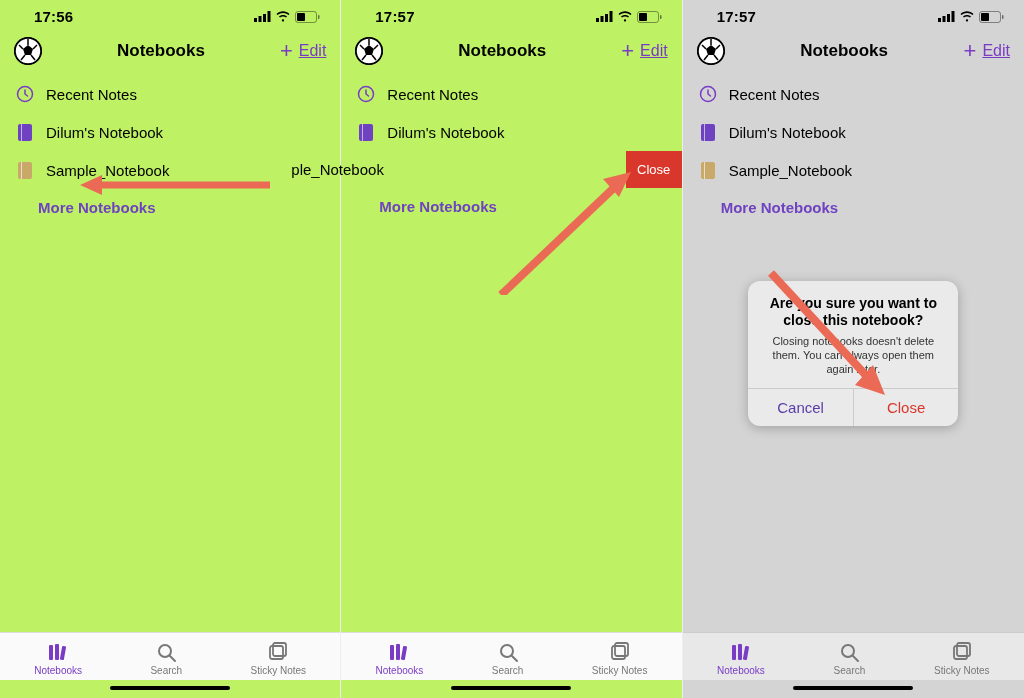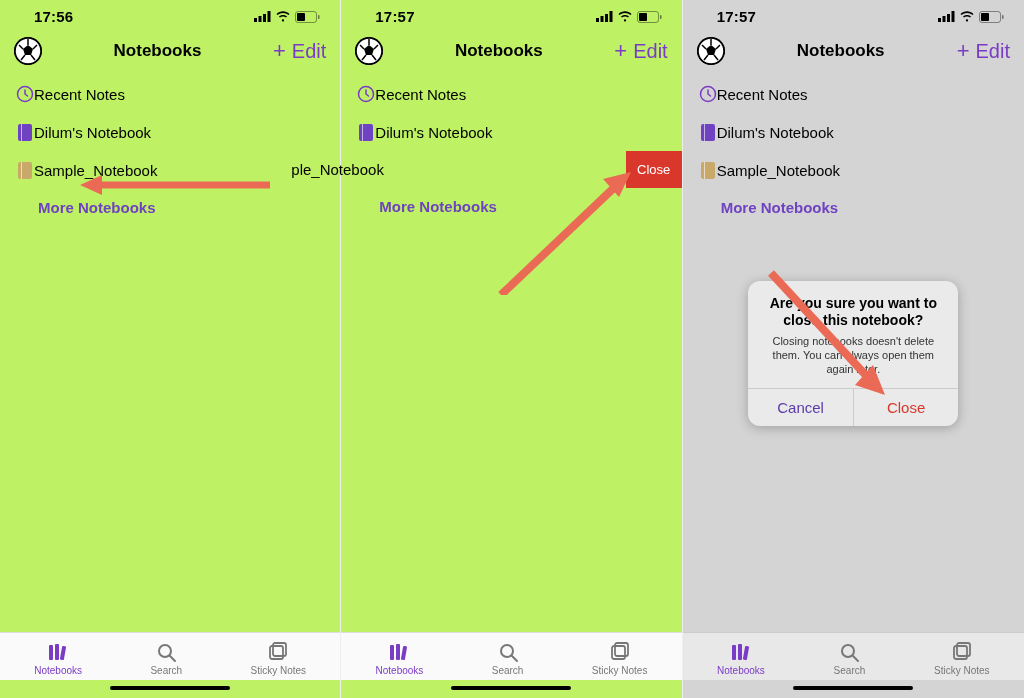--- a/index.html
+++ b/index.html
@@ -16,26 +16,26 @@
   .status-right { display: flex; align-items: center; gap: 4px; }
   .status-right svg { display: block; }
 
   
   .header { display: flex; align-items: center; justify-content: space-between; padding: 8px 14px 10px 14px; }
   .avatar { width: 28px; height: 28px; border-radius: 50%; background: radial-gradient(circle at 35% 30%, #fff 0 8%, #000 0 100%); position: relative; flex-shrink:0;}
   .avatar svg { position:absolute; inset:0; }
   .title { font-size: 17px; font-weight: 700; text-align: center; flex: 1; }
   .edit-group { display: flex; align-items: center; gap: 6px; color: #7a3cc5; flex-shrink:0;}
   .plus-icon { font-size: 22px; font-weight: 300; line-height: 1; color: #7a3cc5; }
-  .edit-label { font-size: 20px; }
+  .edit-label { font-size: 16px; text-decoration: underline; }
 
   
   .content-area { flex: 1; display: flex; flex-direction: column; position: relative; }
   .list { display: flex; flex-direction: column; }
-  .list-item { display: flex; align-items: center; padding: 10px 16px; font-size: 15px; position: relative; }
+  .list-item { display: flex; align-items: center; gap: 12px; padding: 10px 16px; font-size: 15px; position: relative; }
   .list-item.swiped .item-label { transform: translateX(-50px); white-space: nowrap; overflow: hidden; }
   .item-icon { width: 18px; height: 18px; flex-shrink: 0; display:flex; align-items:center; justify-content:center;}
   .nb-rect { width: 14px; height: 17px; border-radius: 2px; position: relative; }
   .nb-rect::before { content:""; position:absolute; left:3px; top:0; bottom:0; width:1px; background: rgba(255,255,255,.6);}
   .nb-purple { background: #6f42c1; }
   .nb-tan { background: #c9a96a; }
   .more-link { color: #6f42c1; font-size: 15px; padding: 10px 20px 10px 38px; font-weight: bold; }
   .close-btn { position: absolute; right: 0; top: 0; bottom: 0; width: 56px; background: #d9372b; color: #fff; display: flex; align-items: center; justify-content: center; font-size: 13px; }
 
   

